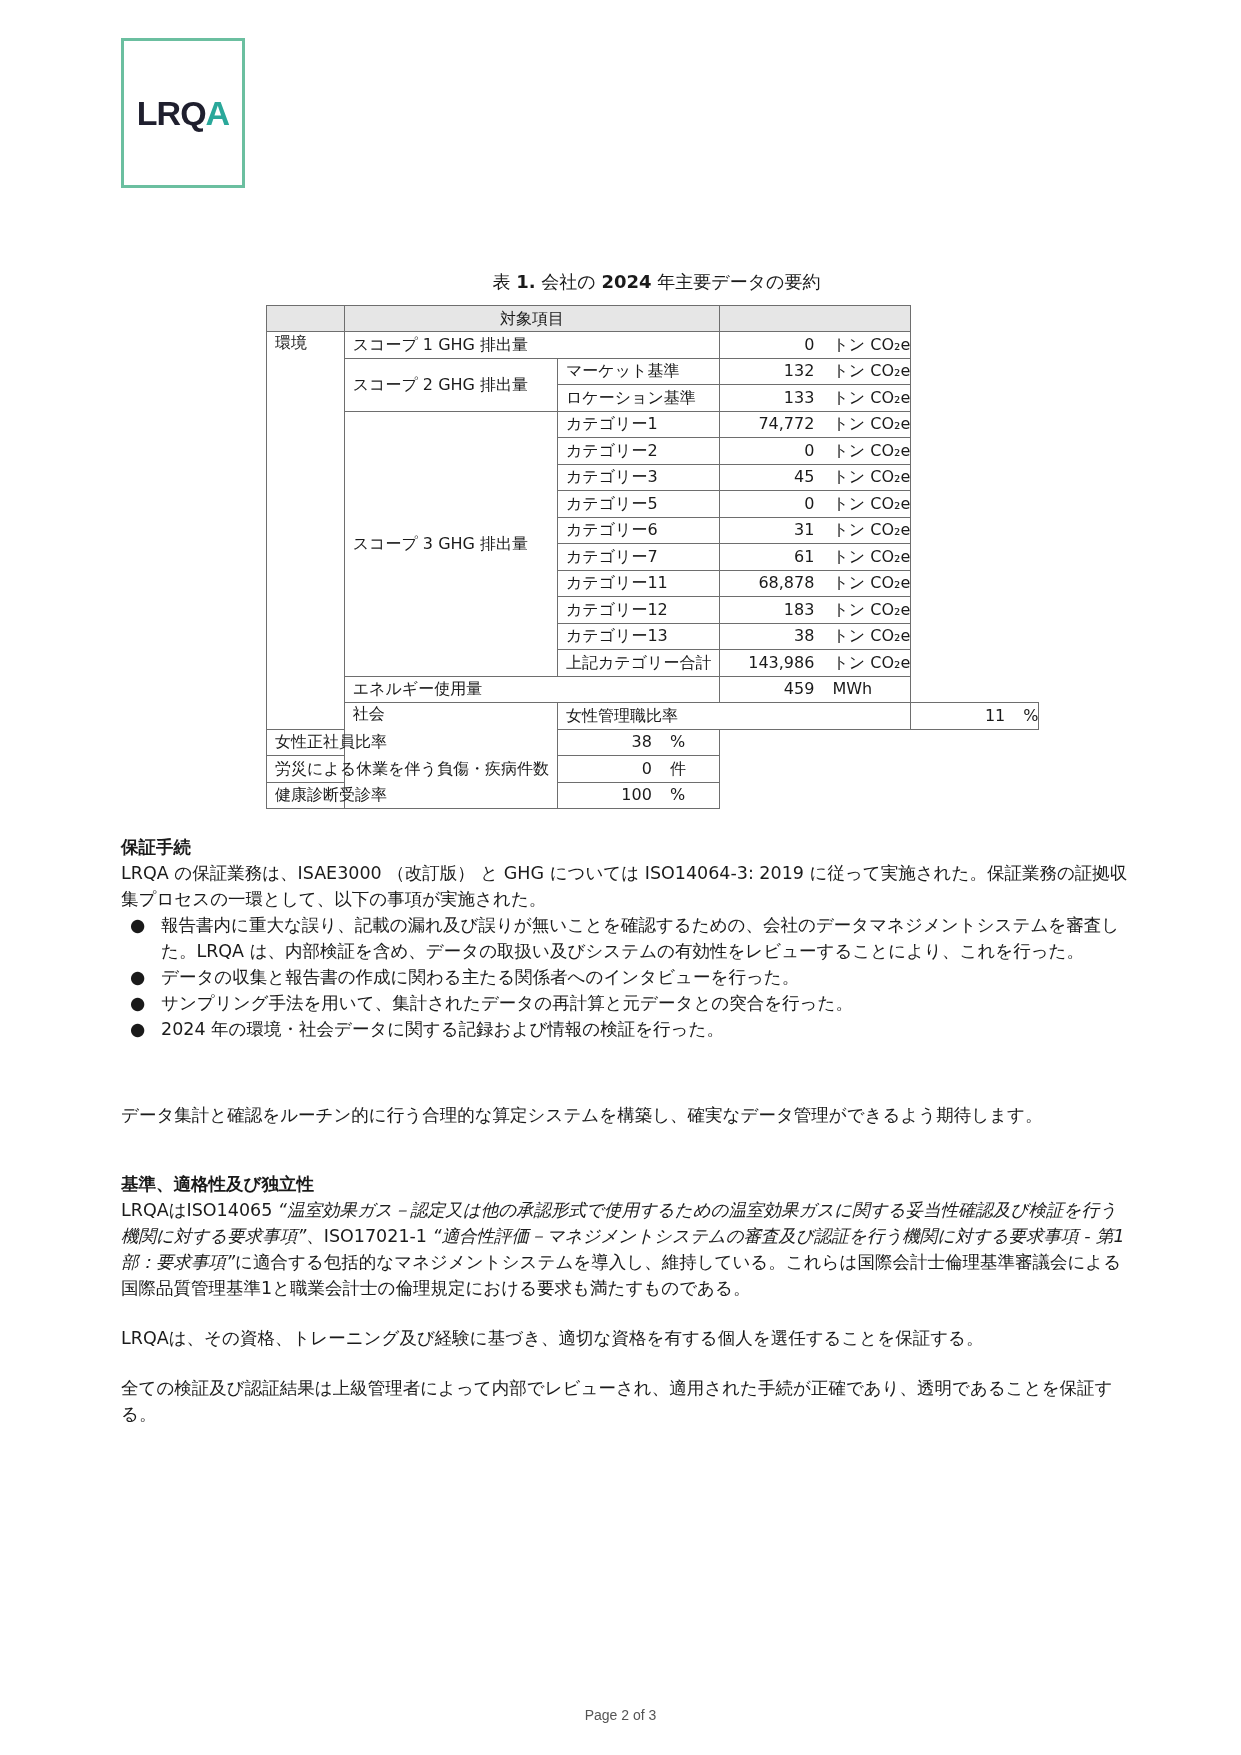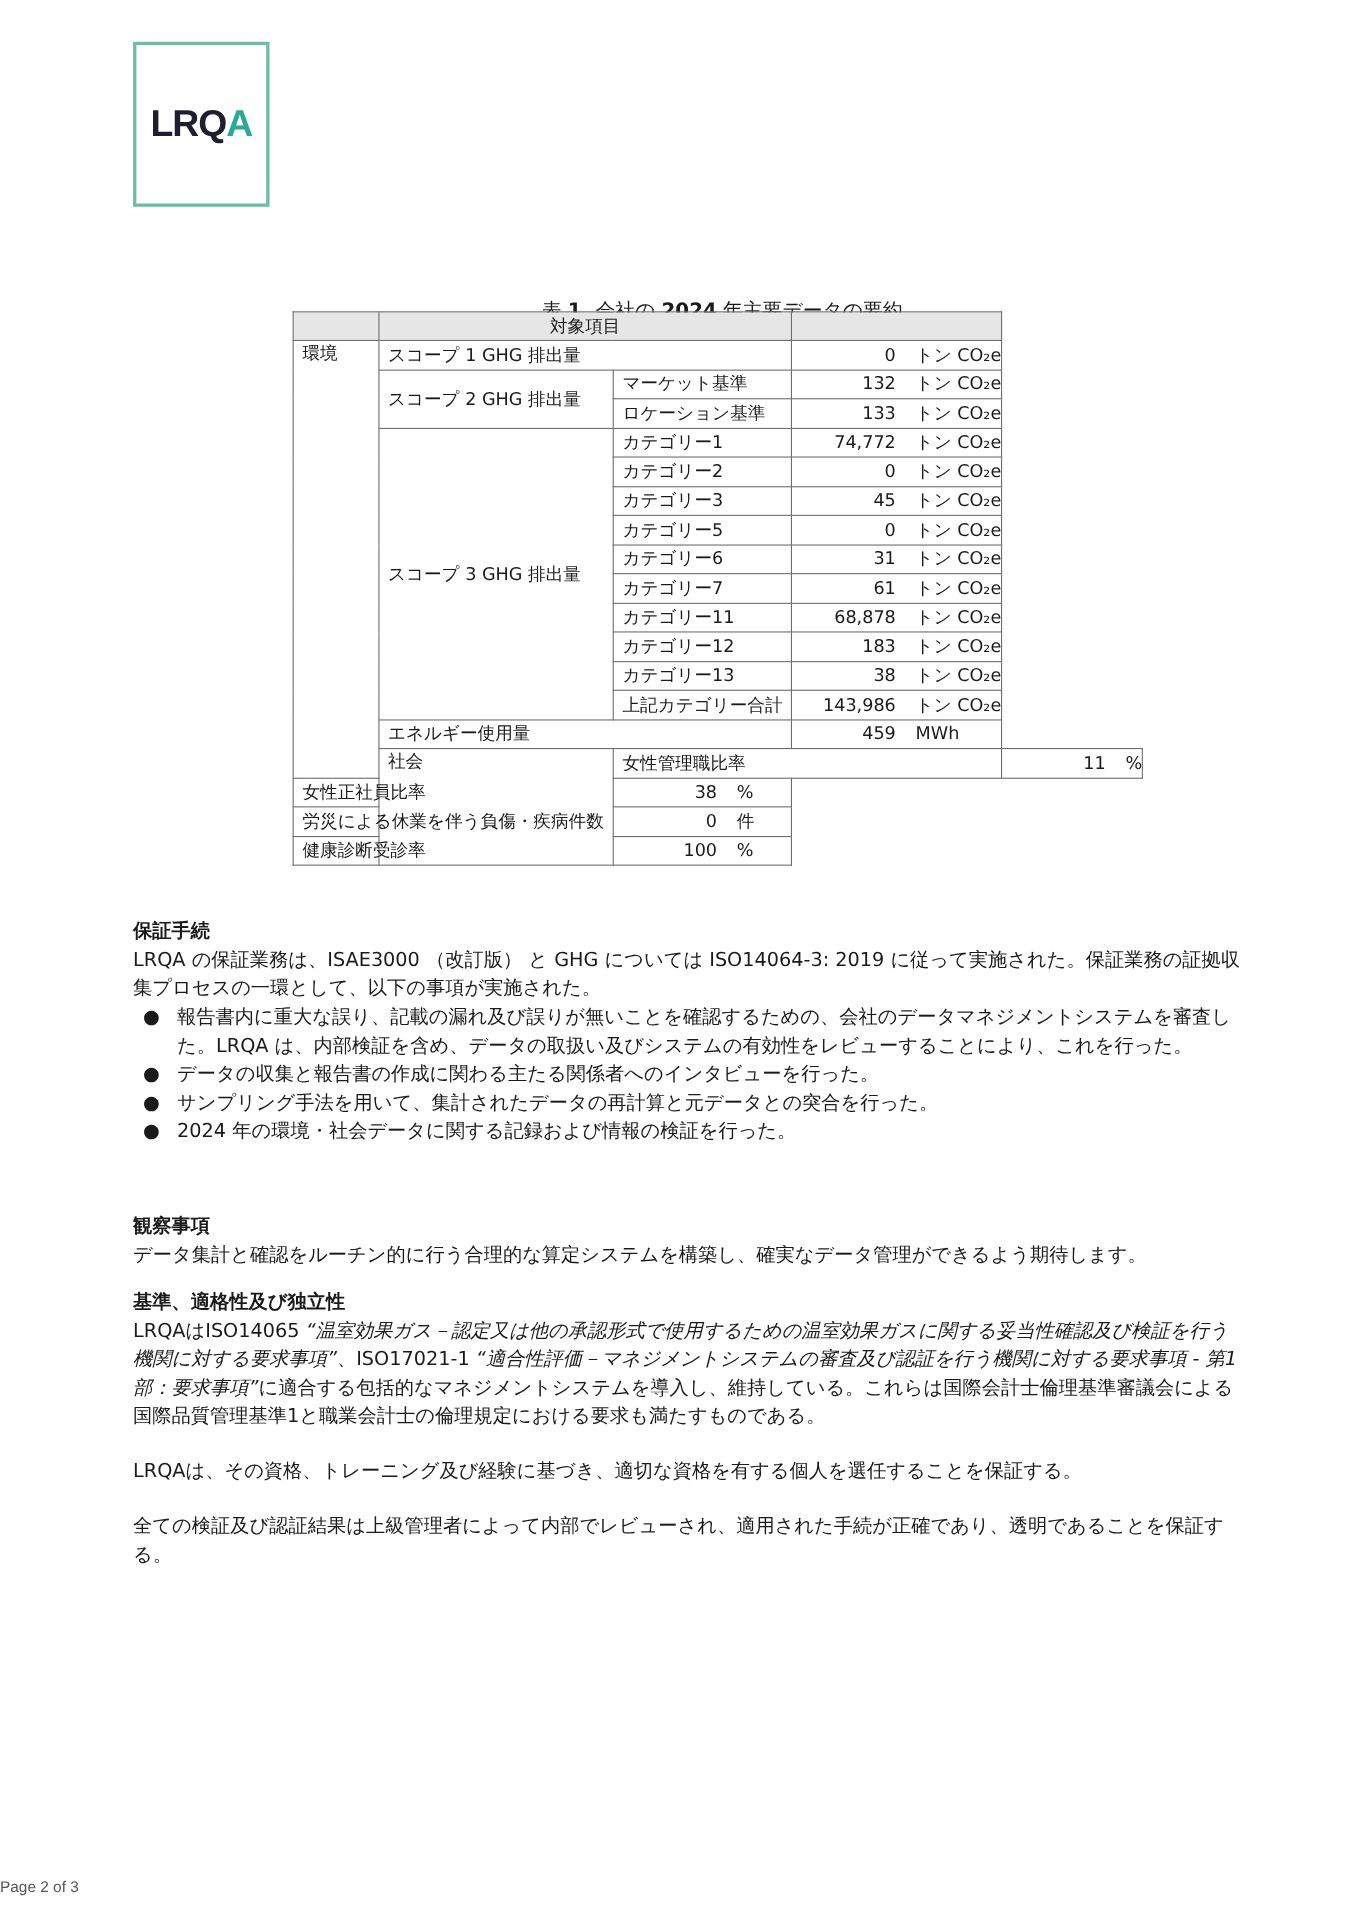--- a/index.html
+++ b/index.html
@@ -7,41 +7,41 @@
          font-family: "DejaVu Sans", "Liberation Sans", sans-serif; color: #1a1a1a; }
   .logo-box { position: absolute; left: 121px; top: 38px; width: 124px; height: 150px;
               border: 3px solid #6bbfa0; box-sizing: border-box; display: flex;
               align-items: center; justify-content: center; }
   .logo-text { font-family: "Liberation Sans", sans-serif; font-weight: bold; font-size: 34px;
                letter-spacing: -1px; color: #1f1f2e; position: relative; }
   .logo-accent { color: #2aa89a; }
   .caption { position: absolute; left: 0; width: 1241px; top: 270px; text-align: center;
              font-size: 18px; padding-left: 36px; }
   .caption b { font-weight: bold; }
-  table.data { position: absolute; left: 266px; top: 283px; width: 717px;
+  table.data { position: absolute; left: 266px; top: 305px; width: 717px;
                border-collapse: collapse; font-size: 16px; }
   table.data td { border: 1.5px solid #6e6e6e; padding: 0 8px; height: 25.5px; line-height: 22px;
                   vertical-align: middle; white-space: nowrap; }
   table.data tr.hdr td { background: #e6e6e6; text-align: center; height: 25px; }
   td.c1 { width: 70px; vertical-align: top !important; }
   td.c2 { width: 203px; }
   td.c3 { width: 171px; }
   td.val { width: 207px; padding: 0 !important; }
   .val-wrap { display: flex; align-items: center; }
   .num { width: 94px; text-align: right; }
   .unit { padding-left: 18px; text-align: center; }
   .section { position: absolute; left: 121px; width: 1010px; font-size: 17.5px; line-height: 26px; }
   .section h3 { margin: 0; font-size: 17.5px; font-weight: bold; line-height: 26px; }
   .section p { margin: 0; }
   .section ul { margin: 0; padding: 0; list-style: none; }
   .section li { position: relative; padding-left: 40px; }
   .section li .bullet { position: absolute; left: 9px; top: 0; }
   .section em { font-style: italic; }
   .gap { height: 24px; }
-  .footer { position: absolute; top: 1707px; left: 0; width: 1241px; text-align: left;
+  .footer { position: absolute; top: 1707px; left: 0; width: 1241px; text-align: center;
             font-size: 14px; color: #555555; font-family: "Liberation Sans", sans-serif; }
 </style>
 </head>
 <body>
 
 <div class="logo-box">
   <span class="logo-text"><span>LRQ</span><span class="logo-accent">A</span></span>
 </div>
 
 <div class="caption"><span>表 </span><b>1.</b><span> 会社の </span><b>2024</b><span> 年主要データの要約</span></div>
@@ -227,21 +227,20 @@
   <p>LRQA の保証業務は、ISAE3000 （改訂版） と GHG については ISO14064-3: 2019 に従って実施された。保証業務の証拠収集プロセスの一環として、以下の事項が実施された。</p>
   <ul>
     <li><span class="bullet">●</span><span>報告書内に重大な誤り、記載の漏れ及び誤りが無いことを確認するための、会社のデータマネジメントシステムを審査した。LRQA は、内部検証を含め、データの取扱い及びシステムの有効性をレビューすることにより、これを行った。</span></li>
     <li><span class="bullet">●</span><span>データの収集と報告書の作成に関わる主たる関係者へのインタビューを行った。</span></li>
     <li><span class="bullet">●</span><span>サンプリング手法を用いて、集計されたデータの再計算と元データとの突合を行った。</span></li>
     <li><span class="bullet">●</span><span>2024 年の環境・社会データに関する記録および情報の検証を行った。</span></li>
   </ul>
 </div>
 
 <div class="section" style="top: 1102px;">
-  <h3>観察事項</h3>
   <p>データ集計と確認をルーチン的に行う合理的な算定システムを構築し、確実なデータ管理ができるよう期待します。</p>
 </div>
 
 <div class="section" style="top: 1171px;">
   <h3>基準、適格性及び独立性</h3>
   <p><span>LRQAはISO14065 </span><em>“温室効果ガス－認定又は他の承認形式で使用するための温室効果ガスに関する妥当性確認及び検証を行う機関に対する要求事項”</em><span>、ISO17021-1 </span><em>“適合性評価－マネジメントシステムの審査及び認証を行う機関に対する要求事項 - 第1部：要求事項”</em><span>に適合する包括的なマネジメントシステムを導入し、維持している。これらは国際会計士倫理基準審議会による国際品質管理基準1と職業会計士の倫理規定における要求も満たすものである。</span></p>
   <div class="gap"></div>
   <p>LRQAは、その資格、トレーニング及び経験に基づき、適切な資格を有する個人を選任することを保証する。</p>
   <div class="gap"></div>
   <p>全ての検証及び認証結果は上級管理者によって内部でレビューされ、適用された手続が正確であり、透明であることを保証する。</p>

